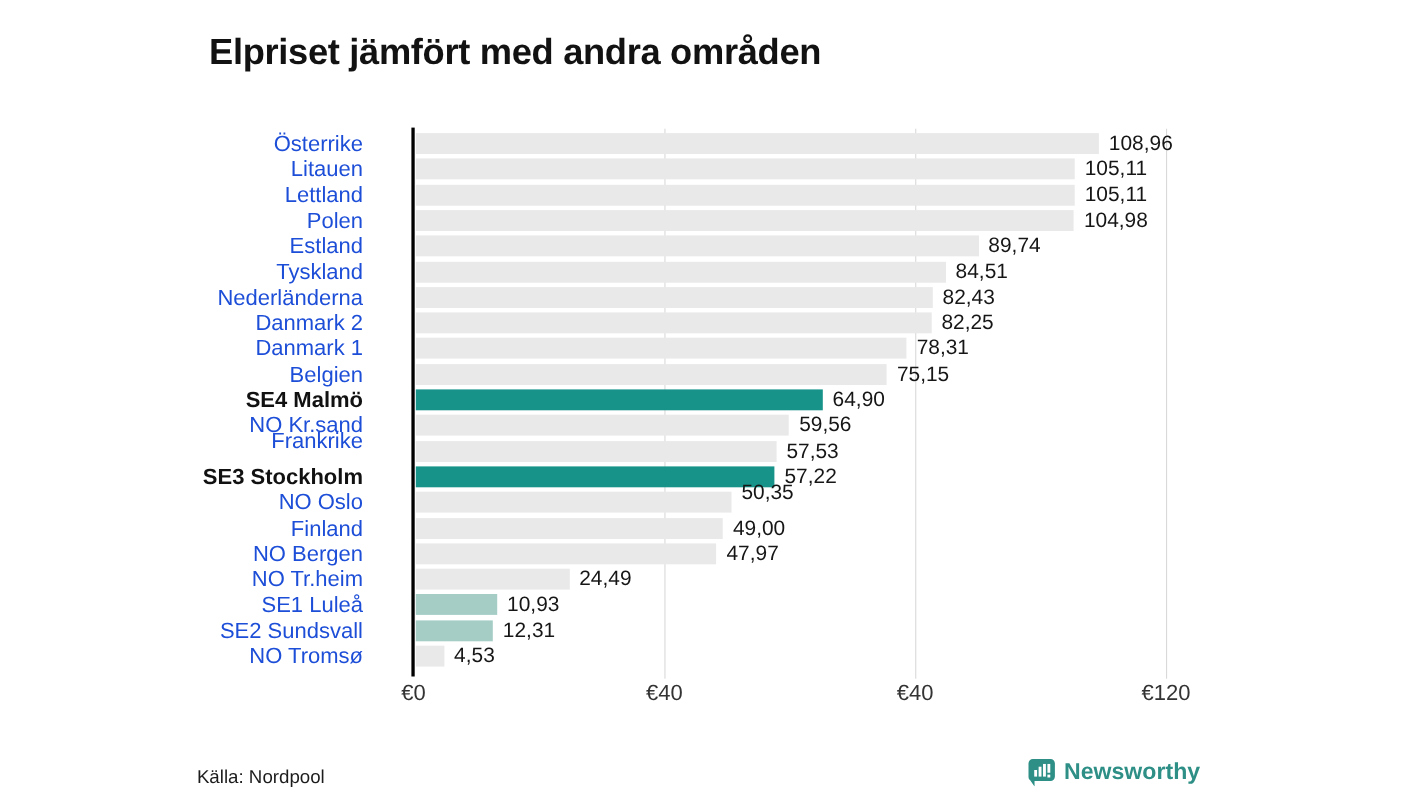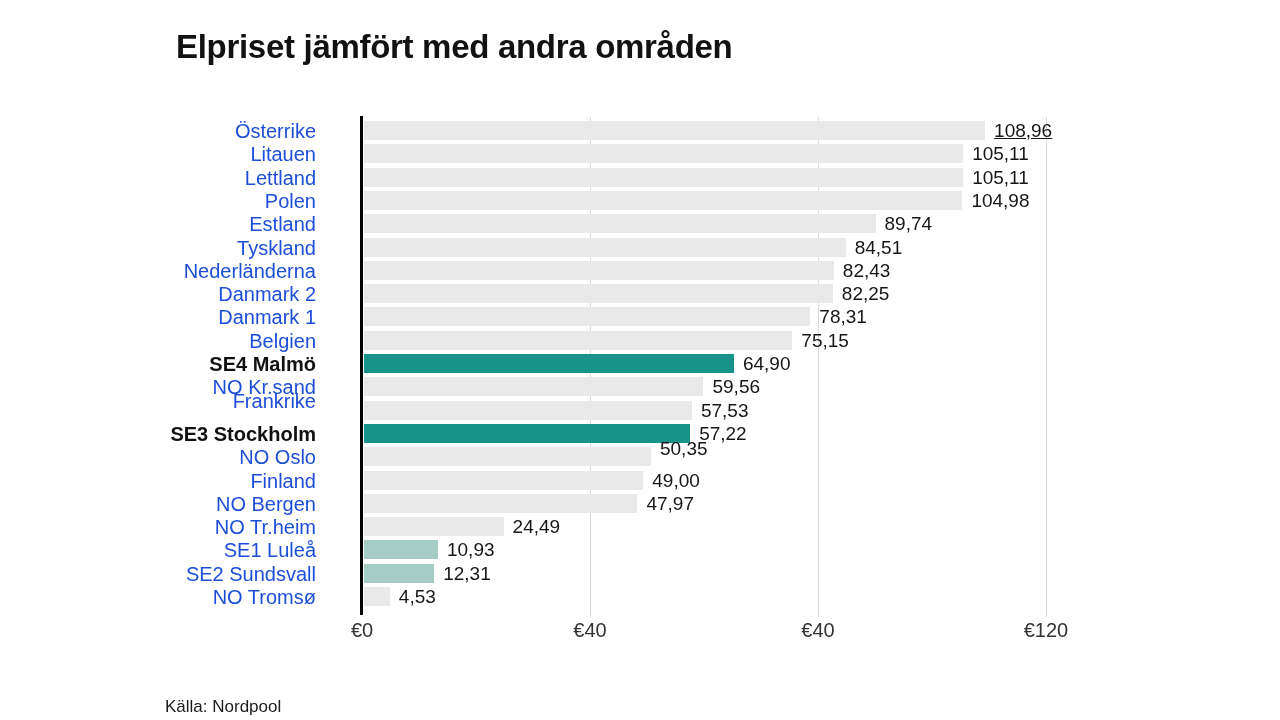--- a/index.html
+++ b/index.html
@@ -1,17 +1,17 @@
 <!DOCTYPE html>
 <html><head>
 <meta charset="utf-8">
 <style>
   html,body { margin:0; padding:0; background:#ffffff; }
   body { width:1280px; height:720px; font-family:"Liberation Sans", sans-serif; }
-  .stage { position:relative; width:1244px; height:720px; background:#ffffff; overflow:hidden; }
+  .stage { position:relative; width:1244px; height:720px; background:#ffffff; overflow:hidden;margin-left:14px; }
 
   .title {
     position:absolute; left:176px; top:6px;
     font-size:33px; font-weight:700; color:#121212; letter-spacing:-0.3px;
     white-space:nowrap;
   }
   .subtitle {
     position:absolute; left:176px; top:70px;
     font-size:22px; font-weight:400; color:#1d1d1d; white-space:nowrap;
   }
@@ -64,21 +64,21 @@
   <div class="plot" id="plot">
       <div class="tick-label" style="left: 362px;">€0</div>
       <div class="gridline" style="left: 589.5px; background: rgb(217, 217, 217);"></div>
       <div class="tick-label" style="left: 590px;">€40</div>
       <div class="gridline" style="left: 817.5px; background: rgb(217, 217, 217);"></div>
       <div class="tick-label" style="left: 818px;">€40</div>
       <div class="gridline" style="left: 1045.5px; background: rgb(217, 217, 217);"></div>
       <div class="tick-label" style="left: 1046px;">€120</div>
       <div class="cat-label" style="top: 121px;">Österrike</div>
       <div class="bar" style="left: 364px; top: 121px; width: 621.072px; background: rgb(233, 233, 233);"></div>
-      <div class="val-label" style="left: 994.072px; top: 121px; text-decoration: underline;">108,96</div>
+      <div class="val-label" style="left: 994.072px; top: 121px;">108,96</div>
       <div class="cat-label" style="top: 144.3px;">Litauen</div>
       <div class="bar" style="left: 364px; top: 144.3px; width: 599.127px; background: rgb(233, 233, 233);"></div>
       <div class="val-label" style="left: 972.127px; top: 144.3px;">105,11</div>
       <div class="cat-label" style="top: 167.6px;">Lettland</div>
       <div class="bar" style="left: 364px; top: 167.6px; width: 599.127px; background: rgb(233, 233, 233);"></div>
       <div class="val-label" style="left: 972.127px; top: 167.6px;">105,11</div>
       <div class="cat-label" style="top: 190.9px;">Polen</div>
       <div class="bar" style="left: 364px; top: 190.9px; width: 598.386px; background: rgb(233, 233, 233);"></div>
       <div class="val-label" style="left: 971.386px; top: 190.9px;">104,98</div>
       <div class="cat-label" style="top: 214.2px;">Estland</div>
@@ -130,13 +130,24 @@
       <div class="bar" style="left: 364px; top: 563.7px; width: 70.167px; background: rgb(165, 205, 198);"></div>
       <div class="val-label" style="left: 443.167px; top: 563.7px;">12,31</div>
       <div class="cat-label" style="top: 587px;">NO Tromsø</div>
       <div class="bar" style="left: 364px; top: 587px; width: 25.821px; background: rgb(233, 233, 233);"></div>
       <div class="val-label" style="left: 398.821px; top: 587px;">4,53</div>
       <div class="axis-line" style="background: rgb(0, 0, 0);"></div>
     </div>
 
   <div class="source">Källa: Nordpool</div>
 
+  <div class="brand">
+    <svg class="brand-icon" width="26" height="26" viewBox="0 0 26 26" aria-hidden="true">
+      <path d="M5 1 h16 a4 4 0 0 1 4 4 v12 a4 4 0 0 1 -4 4 h-14.5 v5 l-4 -5.6 a4 4 0 0 1 -1.5 -3.4 v-12 a4 4 0 0 1 4 -4 z" fill="#2e8f86"></path>
+      <rect x="6.2" y="11" width="2.6" height="6" fill="#ffffff"></rect>
+      <rect x="10.2" y="8" width="2.6" height="9" fill="#ffffff"></rect>
+      <rect x="14.2" y="5.5" width="2.6" height="11.5" fill="#ffffff"></rect>
+      <rect x="18.2" y="5.5" width="2.6" height="8" fill="#ffffff"></rect>
+      <rect x="18.2" y="15.2" width="2.6" height="2.6" fill="#ffffff"></rect>
+    </svg>
+    <span class="brand-text">Newsworthy</span>
+  </div>
 </div>
 
 </body></html>

